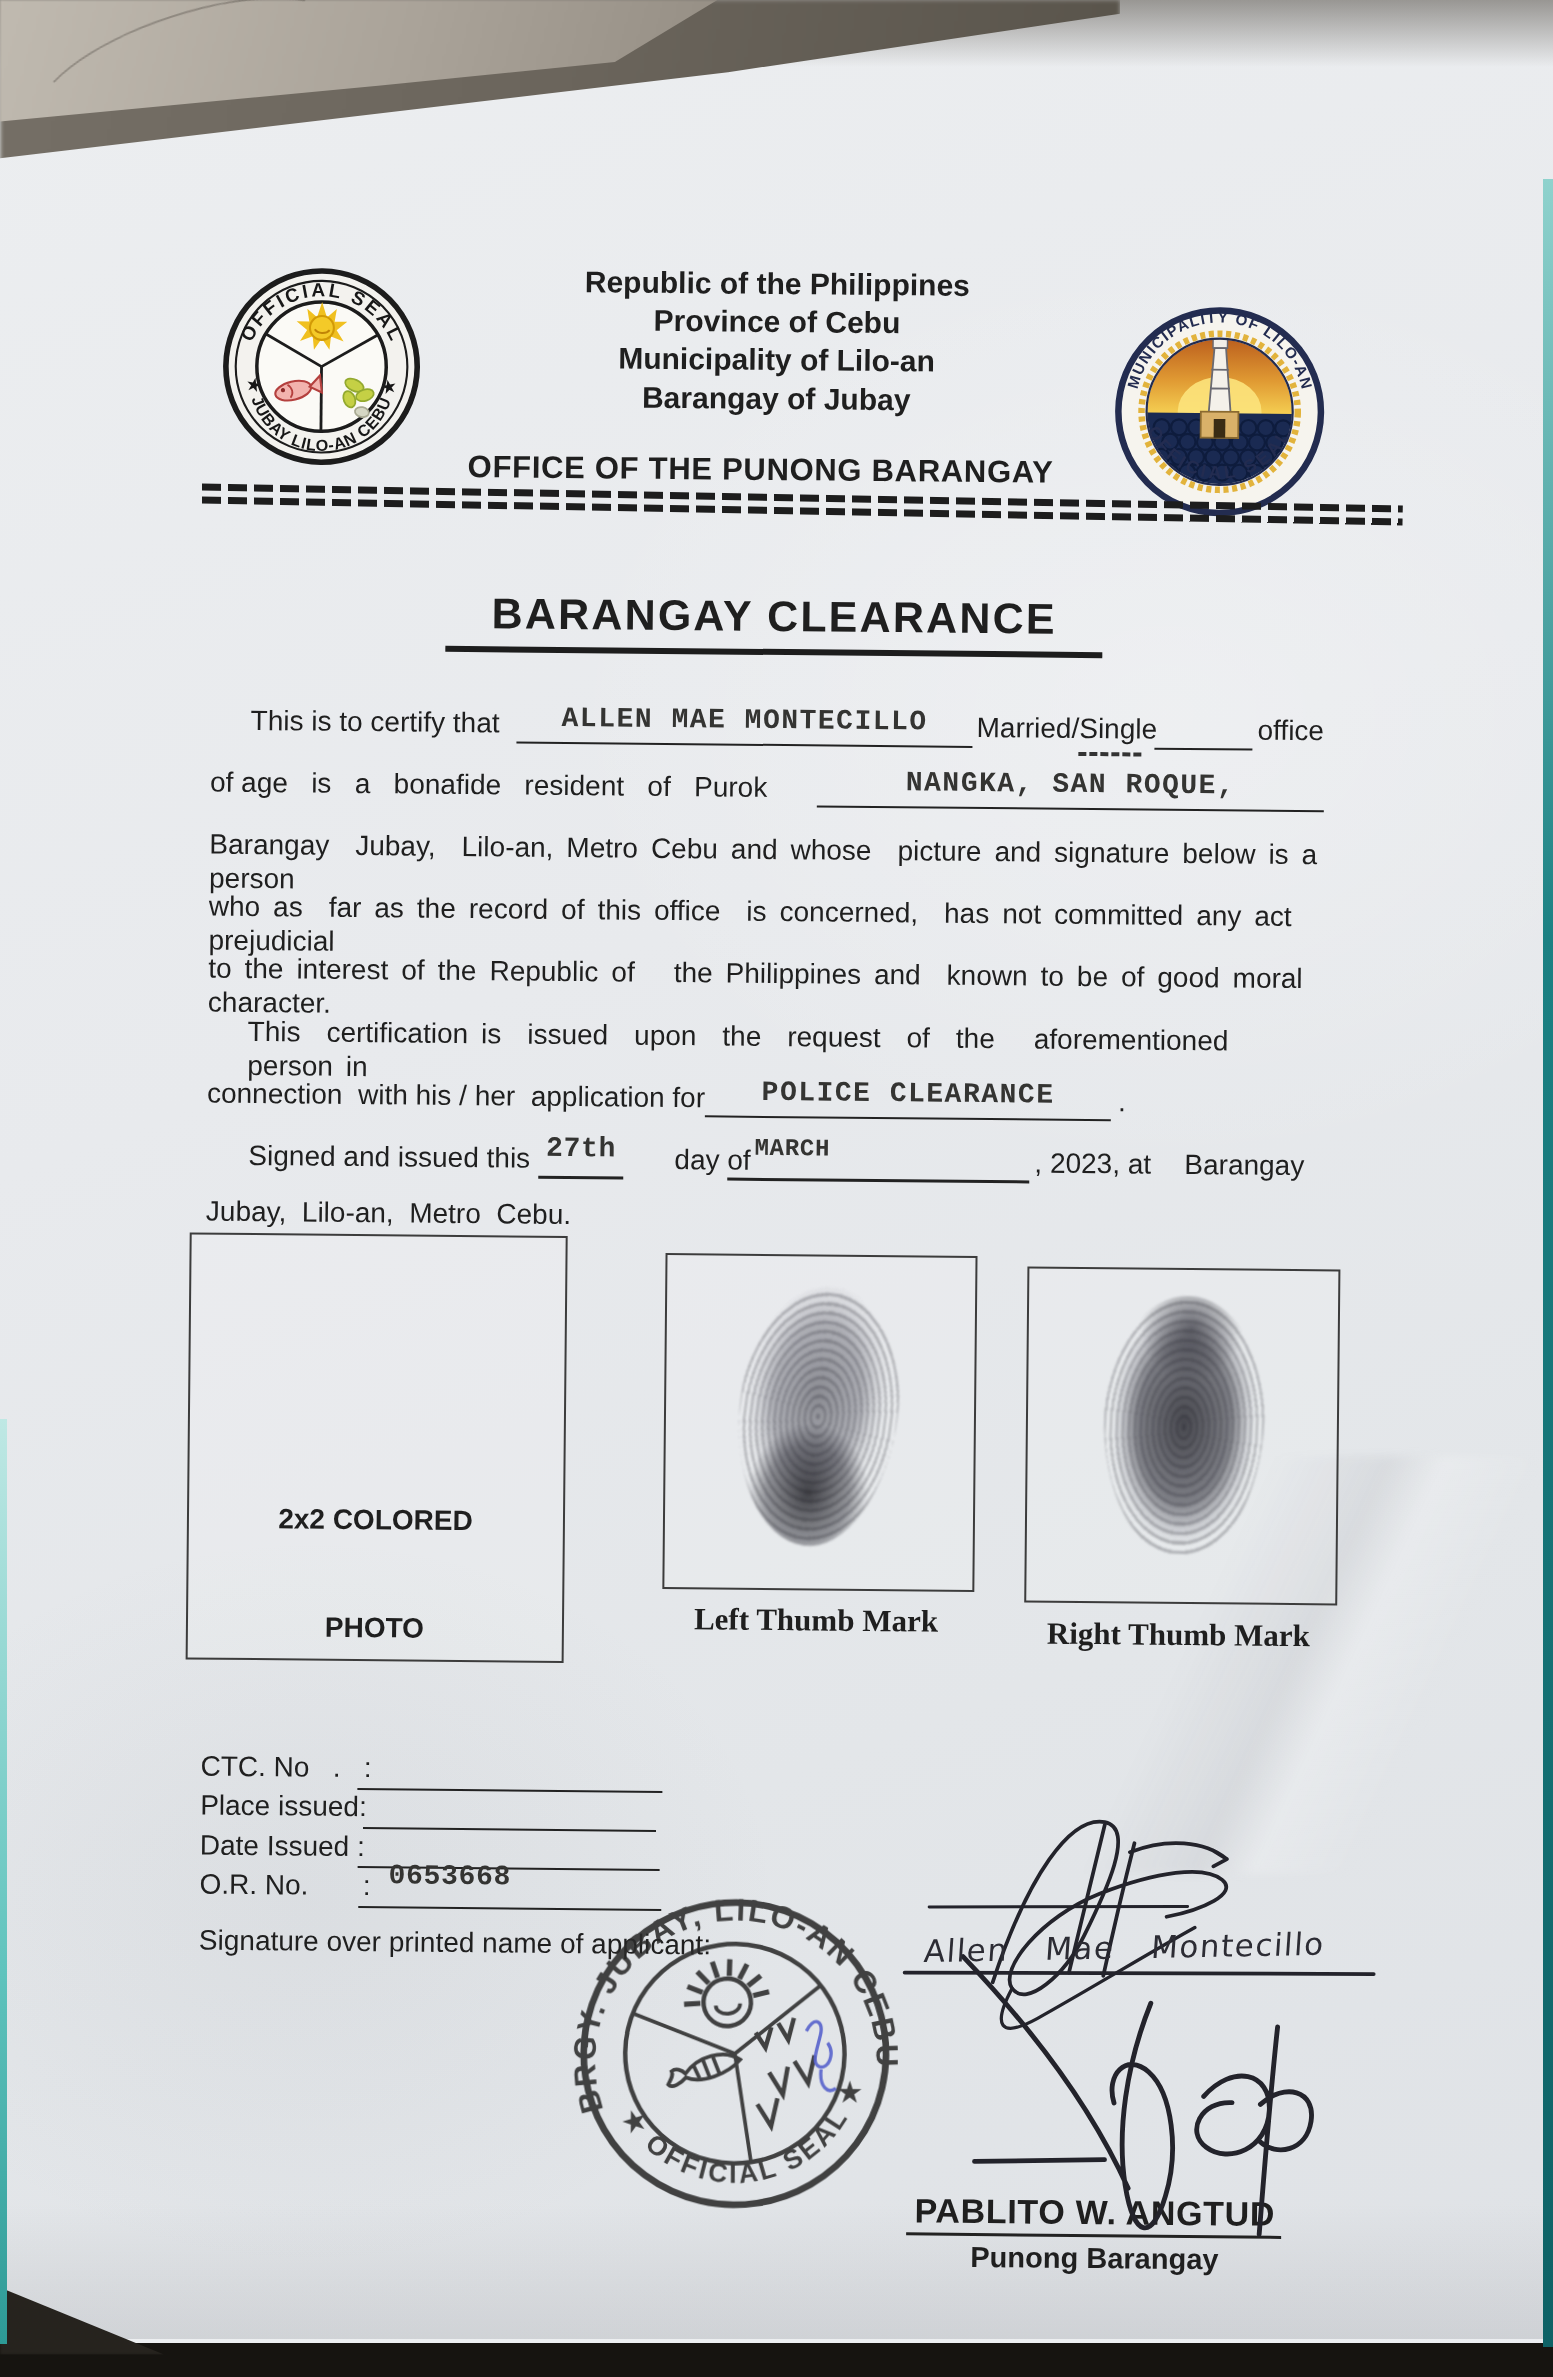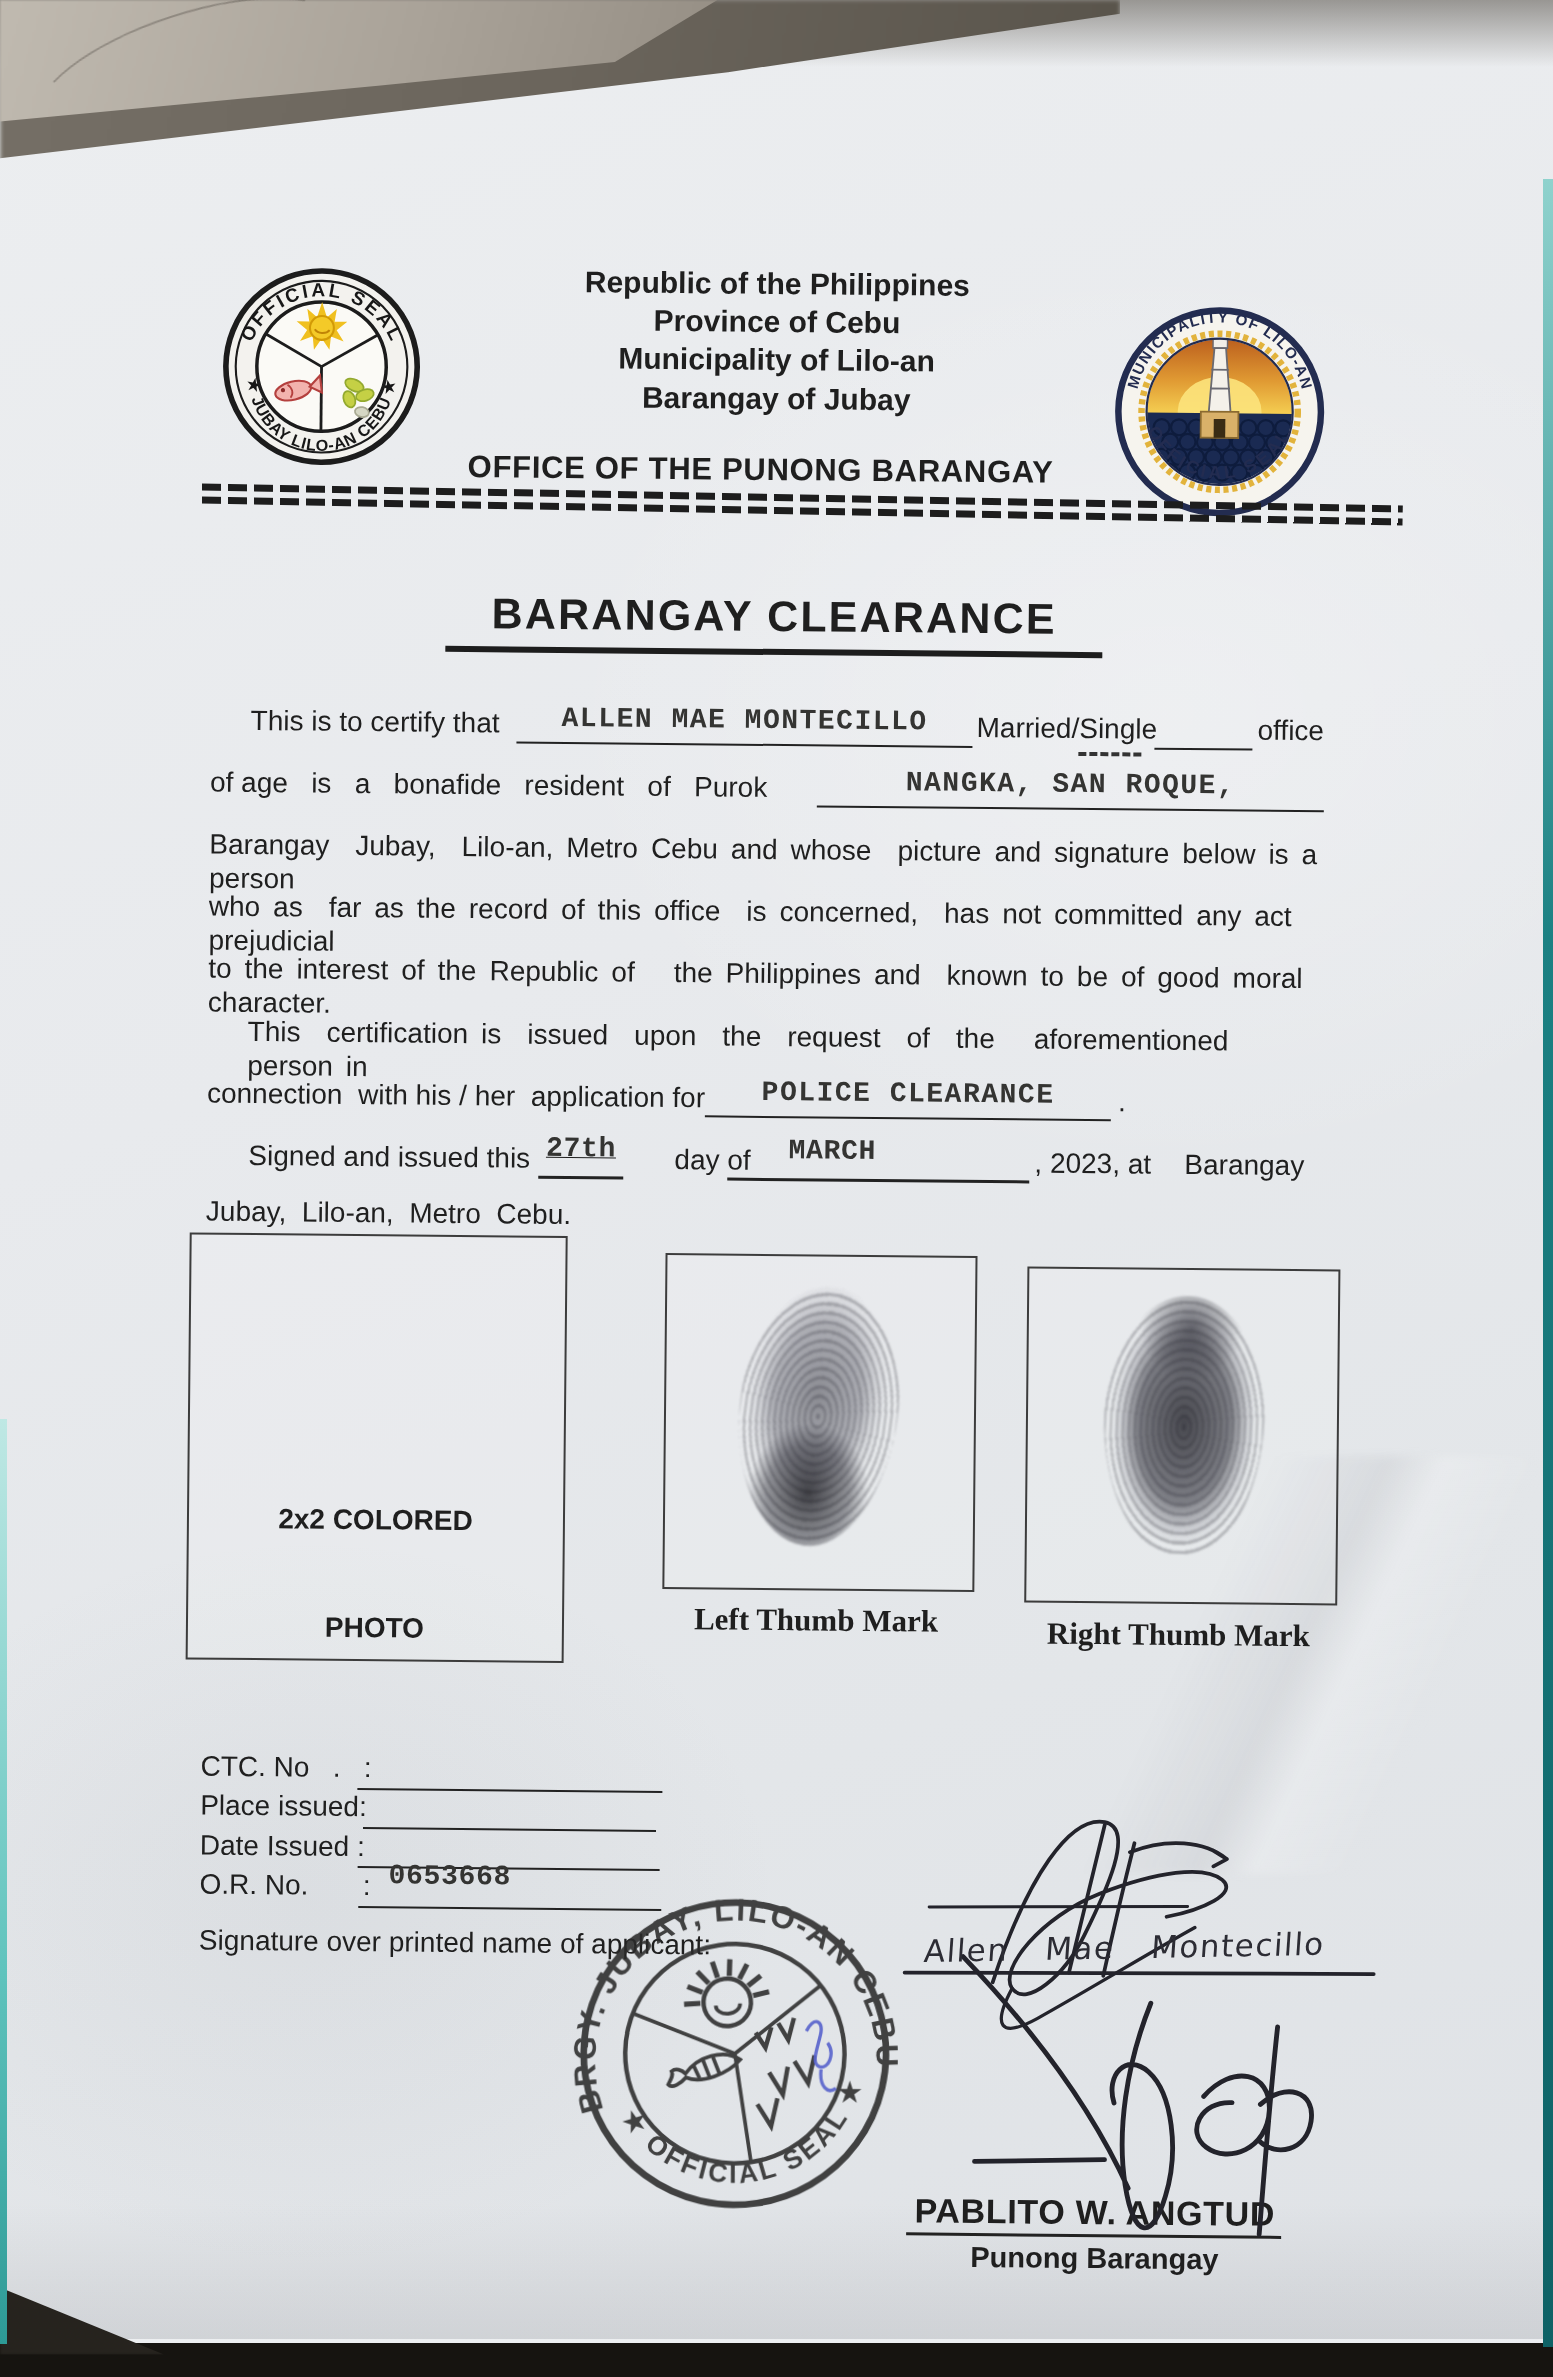--- a/index.html
+++ b/index.html
@@ -209,26 +209,26 @@
     <div class="abs txt bodyline" style="left:214px;top:957px;width:1128px;word-spacing:5.2px;">to the interest of the Republic of   the Philippines and  known to be of good moral  character.</div>
     <div class="abs txt bodyline" style="left:254px;top:1020px;width:1090px;word-spacing:5.2px;">This  certification is  issued  upon  the  request  of  the   aforementioned   person in</div>
 
     <div class="abs txt bodyline" style="left:214px;top:1082px;">connection  with his / her  application for</div>
     <div class="abs" style="left:712px;top:1077px;width:406px;border-bottom:2.2px solid #222;height:39px;text-align:center;">
       <span class="mono" style="font-size:28px;letter-spacing:1.5px;">POLICE CLEARANCE</span>
     </div>
     <div class="abs txt bodyline" style="left:1125px;top:1082px;">.</div>
 
     <div class="abs txt bodyline" style="left:256px;top:1144px;">Signed and issued this</div>
-    <div class="abs" style="left:546px;top:1135px;width:85px;border-bottom:3px solid #222;height:43px;text-align:center;text-decoration:underline;">
+    <div class="abs" style="left:546px;top:1135px;width:85px;border-bottom:3px solid #222;height:43px;text-align:center;">
       <span class="mono" style="font-size:28px;">27th</span>
     </div>
     <div class="abs txt bodyline" style="left:654px;top:1144px;margin-left:28px;">day of</div>
     <div class="abs" style="left:735px;top:1135px;width:302px;border-bottom:3px solid #222;height:43px;">
-      <span class="mono" style="font-size:28px;margin-left:61px;">MARCH</span>
+      <span class="mono" style="font-size:24px;margin-left:27px;">MARCH</span>
     </div>
     <div class="abs txt bodyline" style="left:1042px;top:1144px;">, 2023, at</div>
     <div class="abs txt bodyline" style="left:1192px;top:1144px;">Barangay</div>
     <div class="abs txt bodyline" style="left:214px;top:1200px;">Jubay,  Lilo-an,  Metro  Cebu.</div>
 
     <div class="box" style="left:198px;top:1238px;width:374px;height:423px;"></div>
     <div class="abs txt b" style="left:198px;top:1434px;width:377px;text-align:center;font-size:28px;line-height:36px;">
       <div>2x2 COLORED</div>
       <div>PHOTO</div>
     </div>

